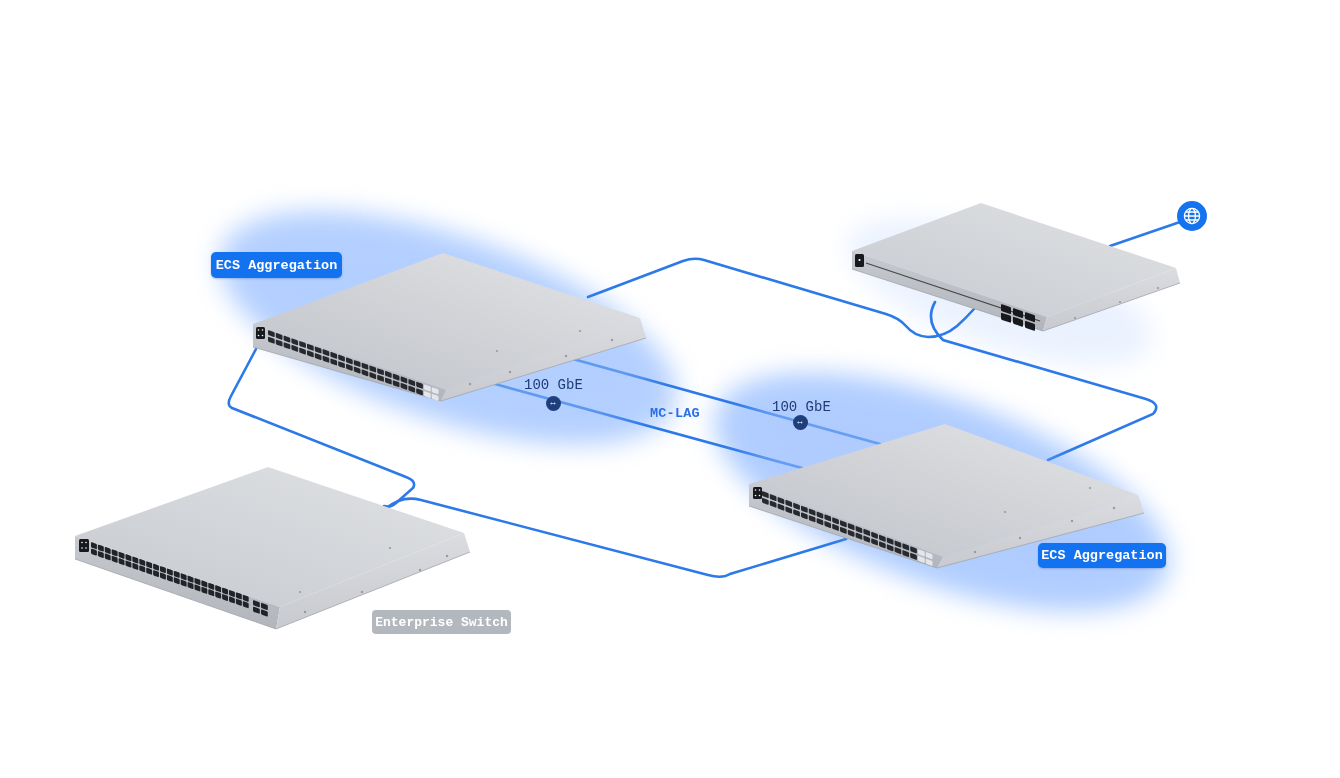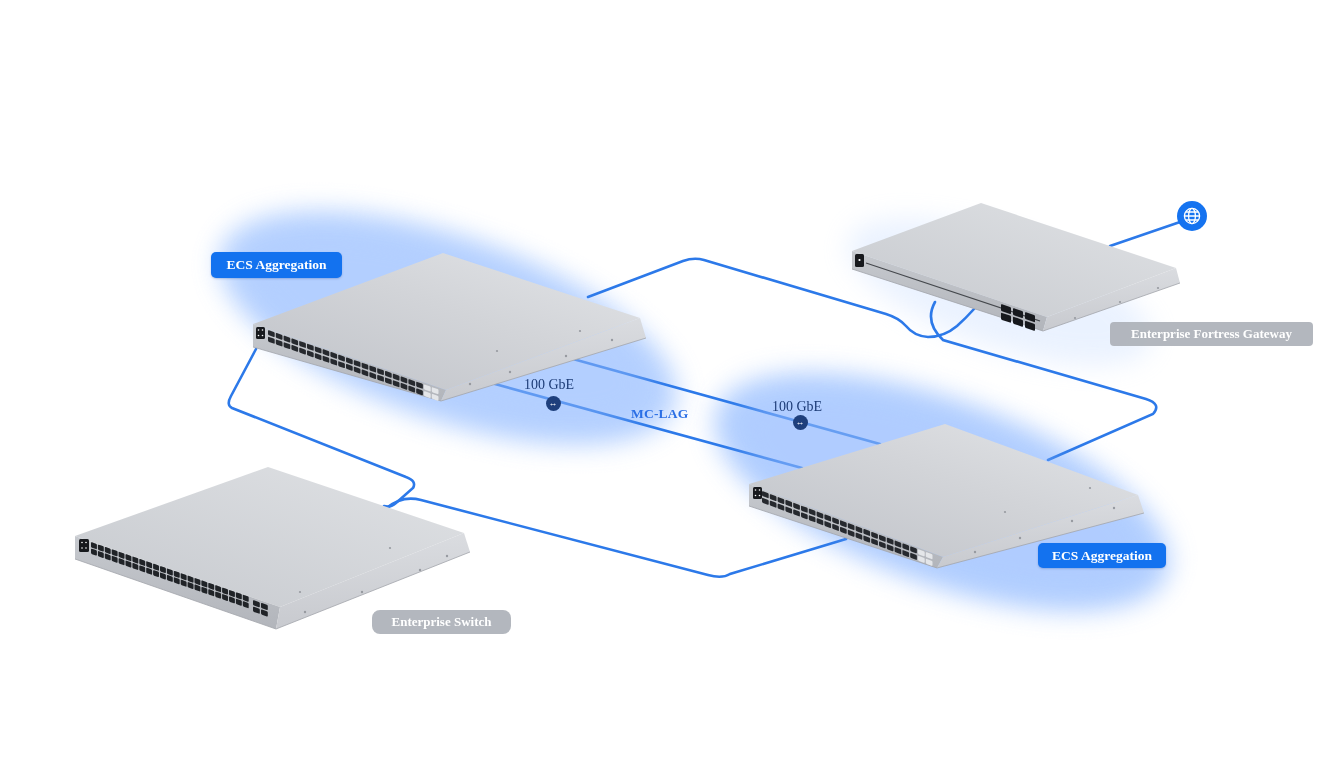--- a/index.html
+++ b/index.html
@@ -1,18 +1,18 @@
 <!DOCTYPE html>
 <html><head>
 <meta charset="utf-8">
 <style>
   html,body{margin:0;padding:0;background:#ffffff;}
   .stage{
     position:relative;width:1340px;height:778px;background:#ffffff;overflow:hidden;
-    font-family:Liberation Serif, serif;
+    font-family:Liberation Mono, monospace;
   }
   .stage svg.canvas{position:absolute;left:0;top:0;}
   .chip{
     position:absolute;display:flex;align-items:center;justify-content:center;
     color:#ffffff;white-space:nowrap;box-sizing:border-box;
   }
   .chip.blue{
     background:#1372EF;border-radius:5px;font-size:13.5px;font-weight:bold;
     box-shadow:0 1px 2px rgba(20,60,140,.25);
   }
@@ -324,31 +324,30 @@
   <div class="globe" style="left:1177px;top:201px;">
     <svg width="30" height="30" viewBox="0 0 30 30" fill="none" stroke="#ffffff" stroke-width="1.3">
       <circle cx="15" cy="15" r="7.6"></circle>
       <ellipse cx="15" cy="15" rx="3.4" ry="7.6"></ellipse>
       <path d="M7.4 15 H22.6 M8.7 11 H21.3 M8.7 19 H21.3"></path>
     </svg>
   </div>
 
   <div class="chip blue" style="left:211px;top:252px;width:131px;height:26px;">ECS Aggregation</div>
 
-  <div class="chip gray" style="left:1110px;top:322px;width:203px;height:24px;">Enterprise Fortress Gateway</div>
 
   <div class="chip blue" style="left:1038px;top:543px;width:128px;height:25px;">ECS Aggregation</div>
 
-  <div class="chip gray" style="left:372px;top:610px;width:139px;height:24px;border-radius:8px;">Enterprise Switch</div>
+  <div class="chip gray" style="left:372px;top:610px;width:139px;height:24px;">Enterprise Switch</div>
 
   <div class="speed" style="left:524px;top:377px;">100 GbE</div>
 
   <div class="speed" style="left:772px;top:399px;">100 GbE</div>
 
-  <div class="mclag" style="left:631px;top:406px;">MC-LAG</div>
+  <div class="mclag" style="left:650px;top:406px;">MC-LAG</div>
 
   <div class="link-marker" style="left:545.5px;top:395.5px;">
     <span>↔</span>
   </div>
   <div class="link-marker" style="left:792.5px;top:414.5px;">
     <span>↔</span>
   </div>
 
 </div>
 

